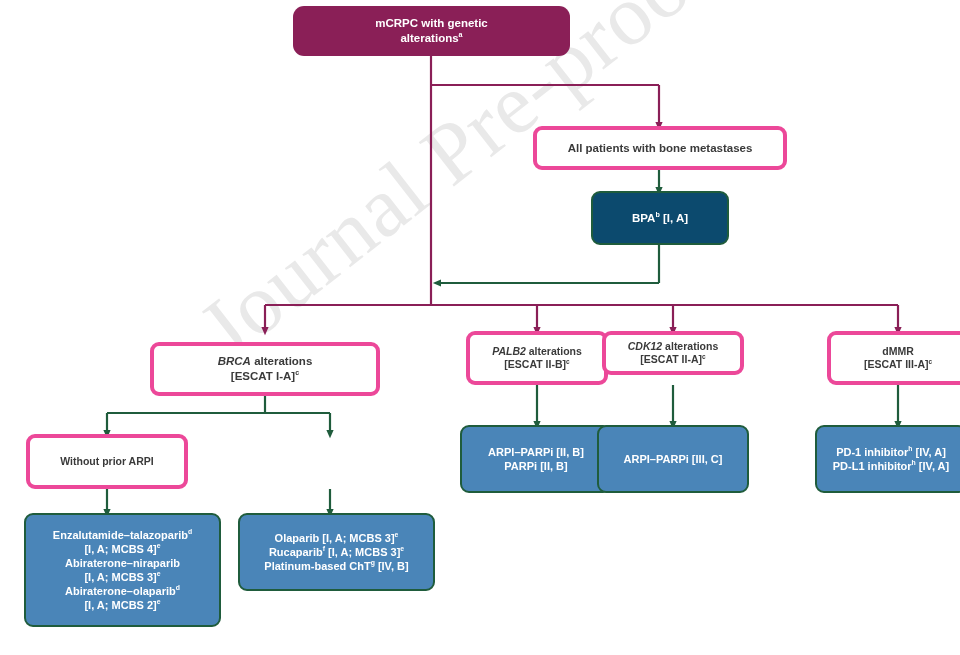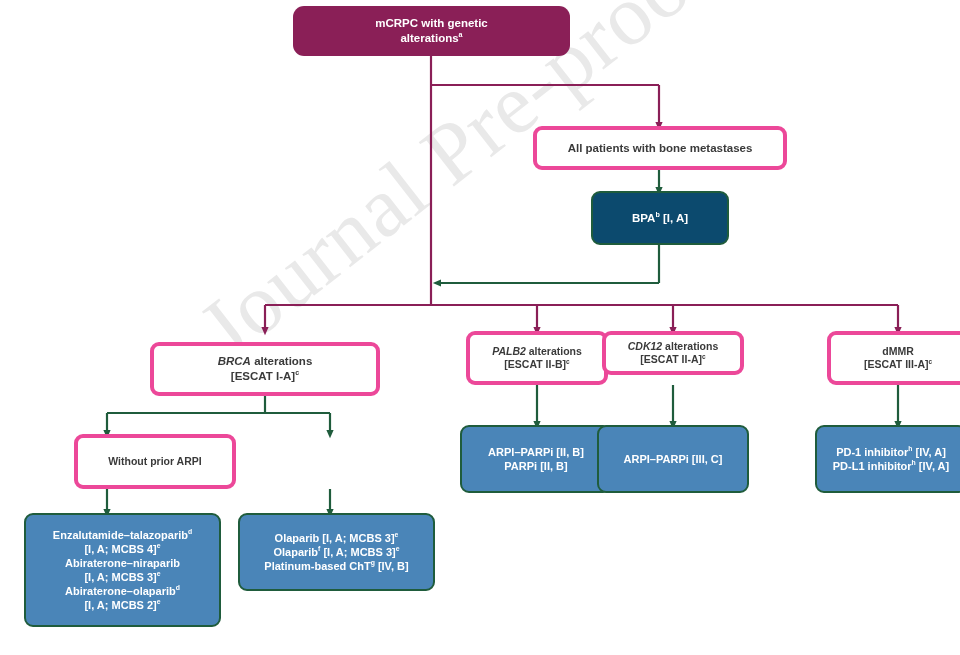--- a/index.html
+++ b/index.html
@@ -199,40 +199,40 @@
     </span>
   </div>
 
   <div class="node node-white" style="left:827px; top:331px; width:142px; height:54px;">
     <span class="txt node-small">
       <span>dMMR</span><br>
       <span>[ESCAT III-A]</span><sup>c</sup>
     </span>
   </div>
 
-  <div class="node node-white" style="left:26px; top:434px; width:162px; height:55px;margin-left:48px;">
+  <div class="node node-white" style="left:26px; top:434px; width:162px; height:55px;">
     <span class="txt node-small">Without prior ARPI</span>
   </div>
 
 
   <div class="node node-blue" style="left:24px; top:513px; width:197px; height:114px;">
     <span class="txt">
       <span><span>Enzalutamide–talazoparib</span><sup>d</sup></span><br>
       <span><span>[I, A; MCBS 4]</span><sup>e</sup></span><br>
       <span><span>Abiraterone–niraparib</span></span><br>
       <span><span>[I, A; MCBS 3]</span><sup>e</sup></span><br>
       <span><span>Abiraterone–olaparib</span><sup>d</sup></span><br>
       <span><span>[I, A; MCBS 2]</span><sup>e</sup></span>
     </span>
   </div>
 
   <div class="node node-blue" style="left:238px; top:513px; width:197px; height:78px;">
     <span class="txt">
       <span><span>Olaparib [I, A; MCBS 3]</span><sup>e</sup></span><br>
-      <span><span>Olaparib</span><sup>f</sup><span> [I, A; MCBS 3]</span><sup>e</sup></span><br>
+      <span><span>Rucaparib</span><sup>f</sup><span> [I, A; MCBS 3]</span><sup>e</sup></span><br>
       <span><span>Platinum-based ChT</span><sup>g</sup><span> [IV, B]</span></span>
     </span>
   </div>
 
   <div class="node node-blue" style="left:460px; top:425px; width:152px; height:68px;">
     <span class="txt">
       <span>ARPI–PARPi [II, B]</span><br>
       <span>PARPi [II, B]</span>
     </span>
   </div>

